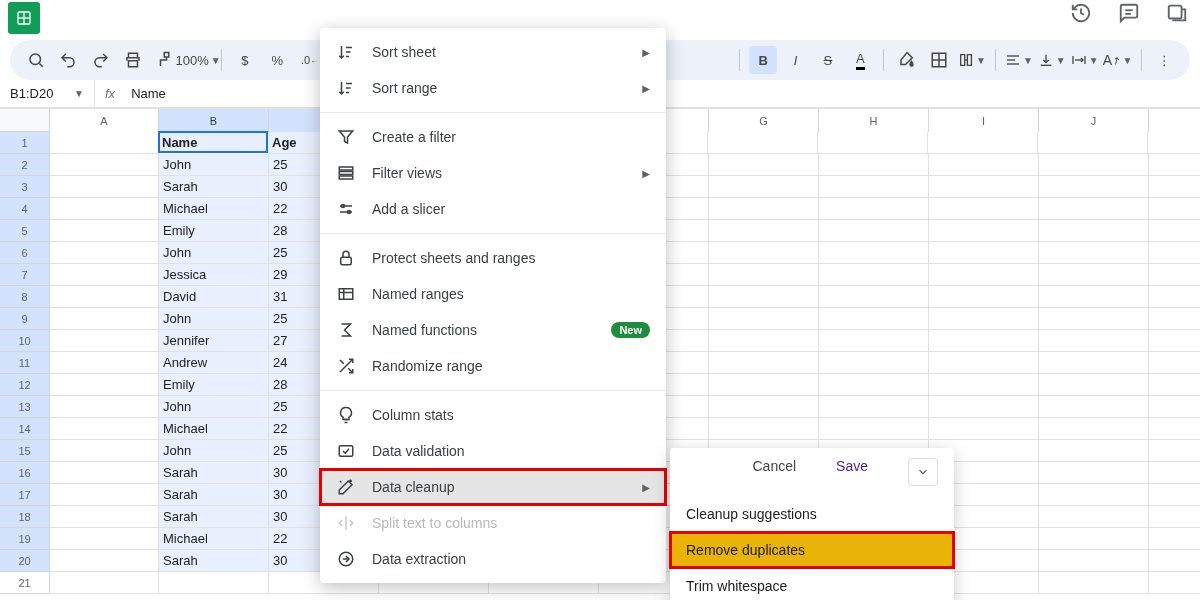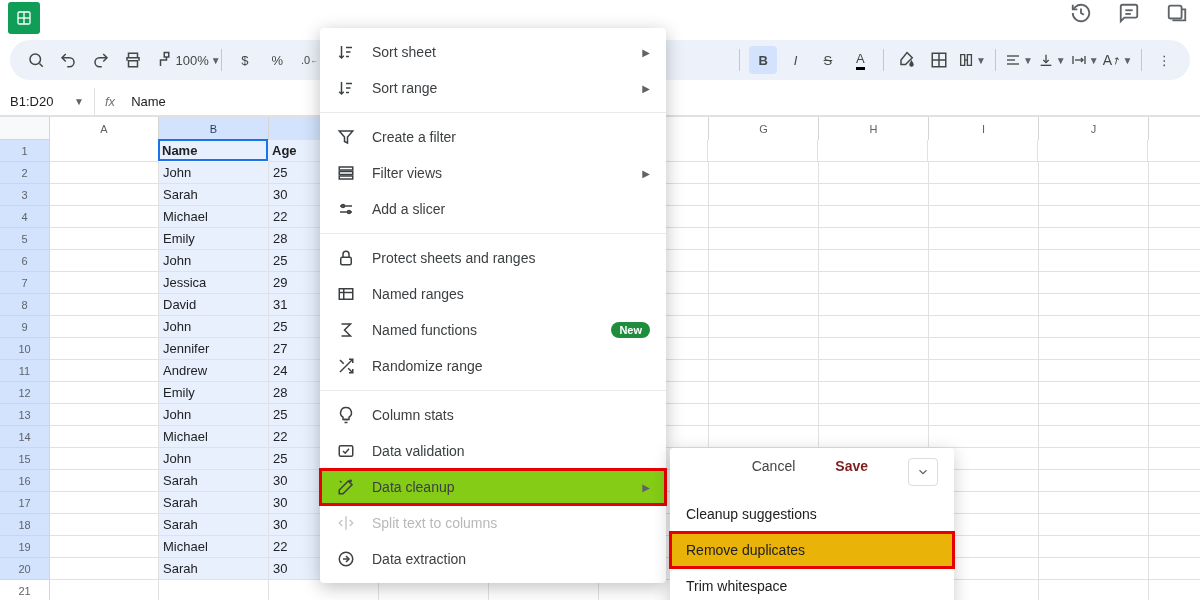--- a/index.html
+++ b/index.html
@@ -17,21 +17,21 @@
   
   .toolbar-wrap { padding: 0 10px; }
   .toolbar { background:#edf2fa; border-radius: 24px; height:40px; display:flex; align-items:center; padding: 0 12px; gap: 5px; }
   .tb-btn { width:28px; height:28px; display:flex; align-items:center; justify-content:center; border-radius:4px; color:#444746; cursor:pointer;}
   .tb-sep { width:1px; height:22px; background:#c7c7c7; margin:0 4px;}
   .zoom { font-size:13px; padding:0 4px;}
   .dd { font-size:10px; color:#5f6368; margin-left:2px;}
   .bold-active { background:#d3e3fd; border-radius:4px;}
 
   
-  .fxbar { display:flex; align-items:center; border-bottom:1px solid #e1e1e1; height:28px;margin-top:8px;}
+  .fxbar { display:flex; align-items:center; border-bottom:1px solid #e1e1e1; height:28px;}
   .namebox { width:95px; padding:0 10px; font-size:13px; display:flex; align-items:center; justify-content:space-between; border-right:1px solid #e1e1e1; height:100%;}
   .fx { padding:0 10px; color:#737373; font-style:italic; font-size:13px;}
   .fxval { padding-left:6px; font-size:13px;}
 
   
   .sheet { position:relative; }
   .corner { width:50px; height:24px; border-right:1px solid #d5d5d5; border-bottom:1px solid #d5d5d5; background:#f8f9fa; position:absolute; left:0; top:0; border-top:1px solid #e1e1e1;}
   .col-headers { display:flex; position:absolute; left:50px; top:0; border-top:1px solid #e1e1e1;}
   .col-h { height:24px; border-right:1px solid #d5d5d5; border-bottom:1px solid #d5d5d5; background:#fff; display:flex; align-items:center; justify-content:center; font-size:11px; color:#5f6368; }
   .col-h.sel { background:#d3e3fd; color:#1f3a5f; }
@@ -42,32 +42,32 @@
   .row { display:flex; }
   .cell { height:22px; border-right:1px solid #e1e1e1; border-bottom:1px solid #e1e1e1; padding:2px 4px; font-size:13px; background:#fff; overflow:hidden; display:flex; align-items:center;}
   .cell.selcol { background:#e8f0fe; }
   .cell.hdr { font-weight:700; }
   .cell.active { border:2px solid #1a73e8; padding:0 2px; height:22px; z-index:5; position:relative; margin:-1px 0 0 -1px;}
   .col-A{width:109px;} .col-B{width:110px;} .col-C{width:110px;} .col-D{width:110px;} .col-E{width:110px;} .col-F{width:110px;} .col-G{width:110px;} .col-H{width:110px;} .col-I{width:110px;} .col-J{width:110px;} .col-K{width:110px;}
 
   
   .menu { position:absolute; left:320px; top:28px; width:346px; background:#fff; box-shadow: 0 4px 18px rgba(0,0,0,.25); border-radius:4px; padding:6px 0; z-index:100; }
   .mrow { display:flex; align-items:center; height:36px; padding:0 16px; font-size:14px; gap:16px; cursor:pointer; color:#3c4043;}
-  .mrow.hl { background:#84cc16; outline:3px solid #e60000; outline-offset:-2px;}
+  .mrow.hl { background:#e5e5e5; outline:3px solid #e60000; outline-offset:-2px;}
   .mrow .mi { width:20px; height:20px; display:flex; align-items:center; justify-content:center; color:#3c4043;}
   .mrow .arrow { margin-left:auto; font-size:10px; color:#5f6368;}
   .mrow .badge { margin-left:auto; background:#1e8e3e; color:#fff; font-size:11px; font-weight:600; padding:2px 8px; border-radius:10px;}
   .mrow.disabled { color:#b8b8b8;}
   .mrow.disabled .mi{color:#c8c8c8;}
   .msep { height:1px; background:#e8eaed; margin:6px 0;}
 
   .submenu { position:absolute; left:670px; top:448px; width:284px; background:#fff; box-shadow:0 4px 18px rgba(0,0,0,.2); border-radius:4px; padding:6px 0; z-index:101;}
   .top-actions { display:flex; justify-content:flex-end; gap:40px; padding:4px 16px 10px 16px;}
   .cancel { color:#444; font-size:14px; cursor:pointer;}
-  .save { color:#7f1d1d; font-size:14px; font-weight:700; cursor:pointer;}
+  .save { color:#4c1d95; font-size:14px; font-weight:400; cursor:pointer;}
   .chev { width:30px; height:28px; border:1px solid #dadce0; border-radius:4px; display:flex; align-items:center; justify-content:center; color:#5f6368; cursor:pointer;}
   .srow { padding:0 16px; height:36px; display:flex; align-items:center; font-size:14px; cursor:pointer;}
   .srow.hl { background:#eab308; outline:3px solid #e60000; outline-offset:-2px;}
 
   svg{display:block;}
 </style>
 </head>
 <body>
 
 <div class="menubar">

